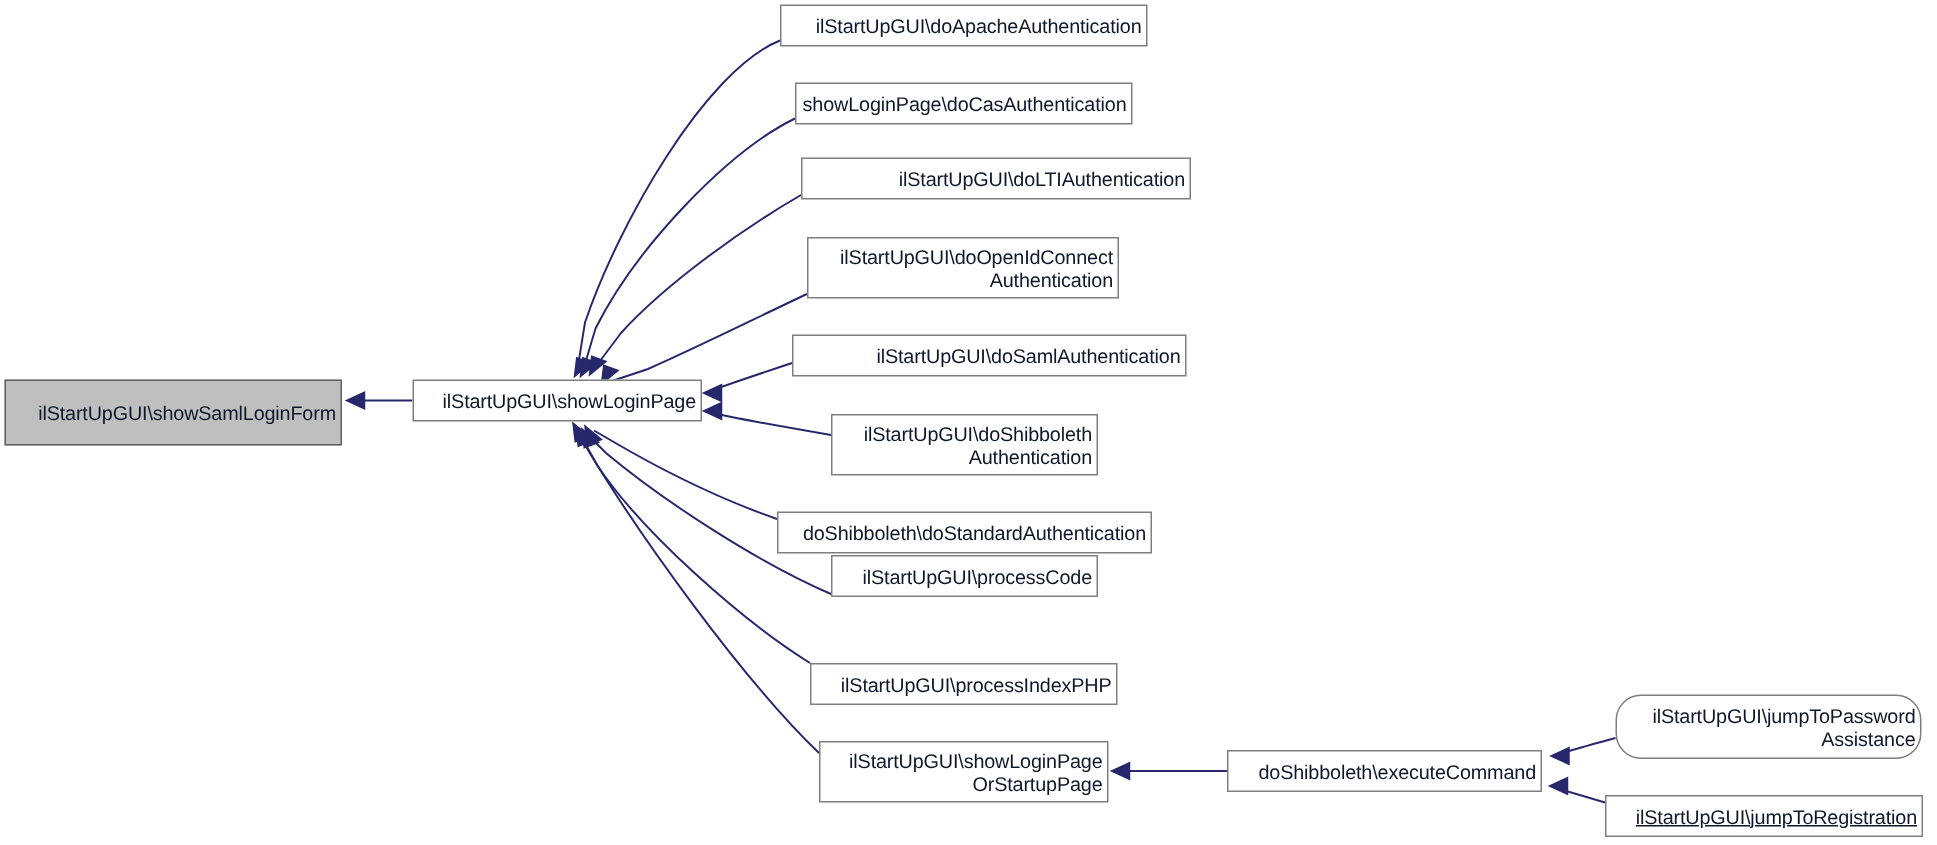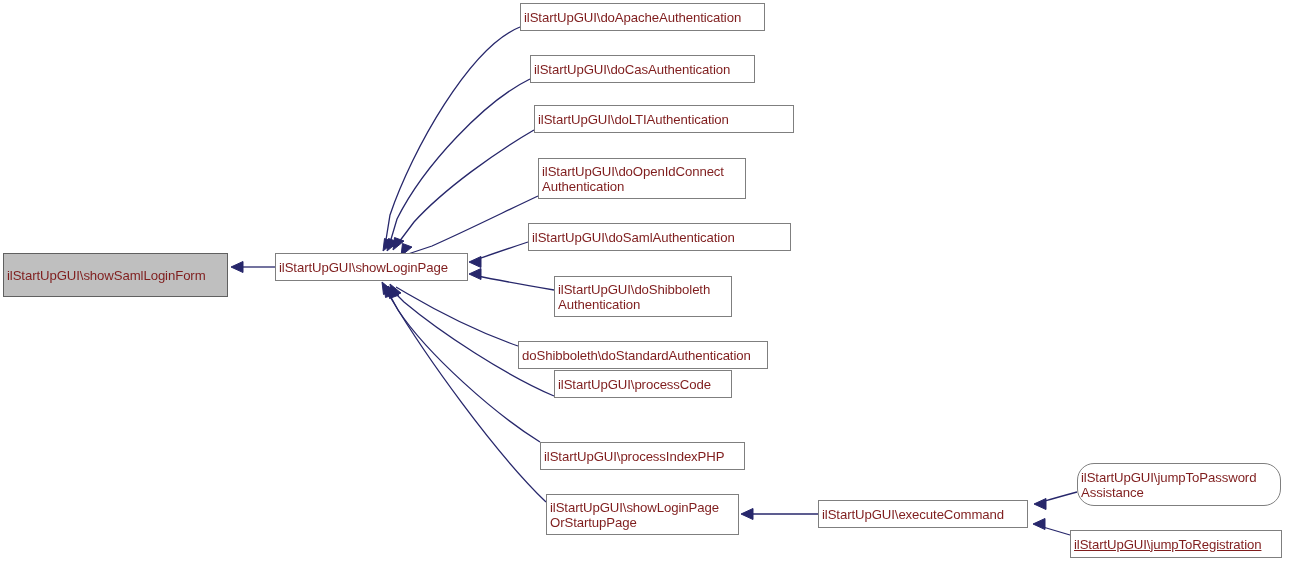--- a/index.html
+++ b/index.html
@@ -20,27 +20,27 @@
     left: 0;
     top: 0;
     width: 1291px;
     height: 563px;
   }
   .gnode {
     position: absolute;
     box-sizing: border-box;
     border: 1px solid #7f7f7f;
     background: #ffffff;
-    color: #7f1d1d;
+    color: #0f172a;
     font-size: 13.2px;
     line-height: 15px;
     display: flex;
     align-items: center;
     justify-content: center;
-    text-align: left;
+    text-align: right;
     white-space: pre-line;
     letter-spacing: -0.1px;
     z-index: 5;
   }
   .gnode.highlight {
     background: #bfbfbf;
     border: 1px solid #606060;
   }
   .gnode .lbl {
     display: block;
@@ -108,30 +108,30 @@
       </g>
       <g>
         <path d="M 1070,535 C 1060,532 1050,529 1043,527" fill="none" stroke="#27276b" stroke-width="1.3"></path>
         <polygon points="1045,518.5 1045,529.5 1033,524" fill="#27276b" stroke="#27276b" stroke-width="1"></polygon>
       </g>
     </svg>
   <div id="nodes-layer">
       <div class="gnode highlight" style="left: 3px; top: 253px; width: 225px; height: 44px;"><span class="lbl">ilStartUpGUI\showSamlLoginForm</span></div>
       <div class="gnode" style="left: 275px; top: 253px; width: 193px; height: 28px;"><span class="lbl">ilStartUpGUI\showLoginPage</span></div>
       <div class="gnode" style="left: 520px; top: 3px; width: 245px; height: 28px;"><span class="lbl">ilStartUpGUI\doApacheAuthentication</span></div>
-      <div class="gnode" style="left: 530px; top: 55px; width: 225px; height: 28px;"><span class="lbl">ilStartUpGUI\doCasAuthentication</span></div>
+      <div class="gnode" style="left: 530px; top: 55px; width: 225px; height: 28px;"><span class="lbl">showLoginPage\doCasAuthentication</span></div>
       <div class="gnode" style="left: 534px; top: 105px; width: 260px; height: 28px;"><span class="lbl">ilStartUpGUI\doLTIAuthentication</span></div>
       <div class="gnode" style="left: 538px; top: 158px; width: 208px; height: 41px;"><span class="lbl">ilStartUpGUI\doOpenIdConnect
 Authentication</span></div>
       <div class="gnode" style="left: 528px; top: 223px; width: 263px; height: 28px;"><span class="lbl">ilStartUpGUI\doSamlAuthentication</span></div>
       <div class="gnode" style="left: 554px; top: 276px; width: 178px; height: 41px;"><span class="lbl">ilStartUpGUI\doShibboleth
 Authentication</span></div>
       <div class="gnode" style="left: 518px; top: 341px; width: 250px; height: 28px;"><span class="lbl">doShibboleth\doStandardAuthentication</span></div>
       <div class="gnode" style="left: 554px; top: 370px; width: 178px; height: 28px;"><span class="lbl">ilStartUpGUI\processCode</span></div>
       <div class="gnode" style="left: 540px; top: 442px; width: 205px; height: 28px;"><span class="lbl">ilStartUpGUI\processIndexPHP</span></div>
       <div class="gnode" style="left: 546px; top: 494px; width: 193px; height: 41px;"><span class="lbl">ilStartUpGUI\showLoginPage
 OrStartupPage</span></div>
-      <div class="gnode" style="left: 818px; top: 500px; width: 210px; height: 28px;"><span class="lbl">ilStartUpGUI\executeCommand</span></div>
+      <div class="gnode" style="left: 818px; top: 500px; width: 210px; height: 28px;"><span class="lbl">doShibboleth\executeCommand</span></div>
       <div class="gnode" style="left: 1077px; top: 463px; width: 204px; height: 43px; border-radius: 17px;"><span class="lbl">ilStartUpGUI\jumpToPassword
 Assistance</span></div>
       <div class="gnode" style="left: 1070px; top: 530px; width: 212px; height: 28px; text-decoration: underline;"><span class="lbl">ilStartUpGUI\jumpToRegistration</span></div>
     </div>
 </div>
 
 </body></html>

